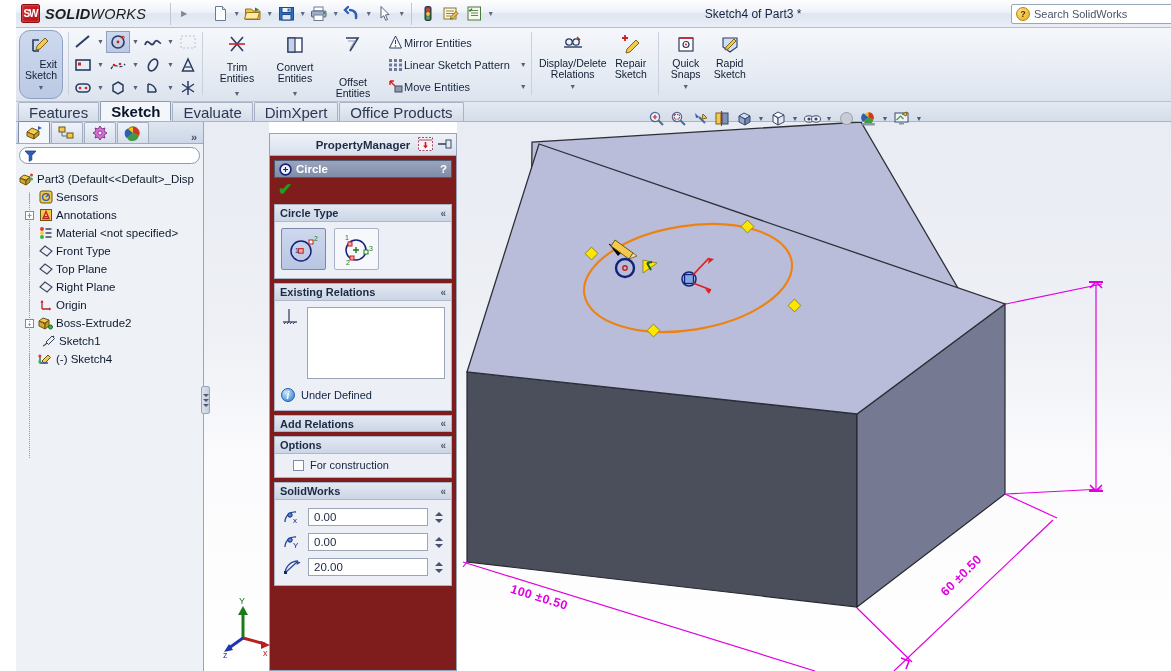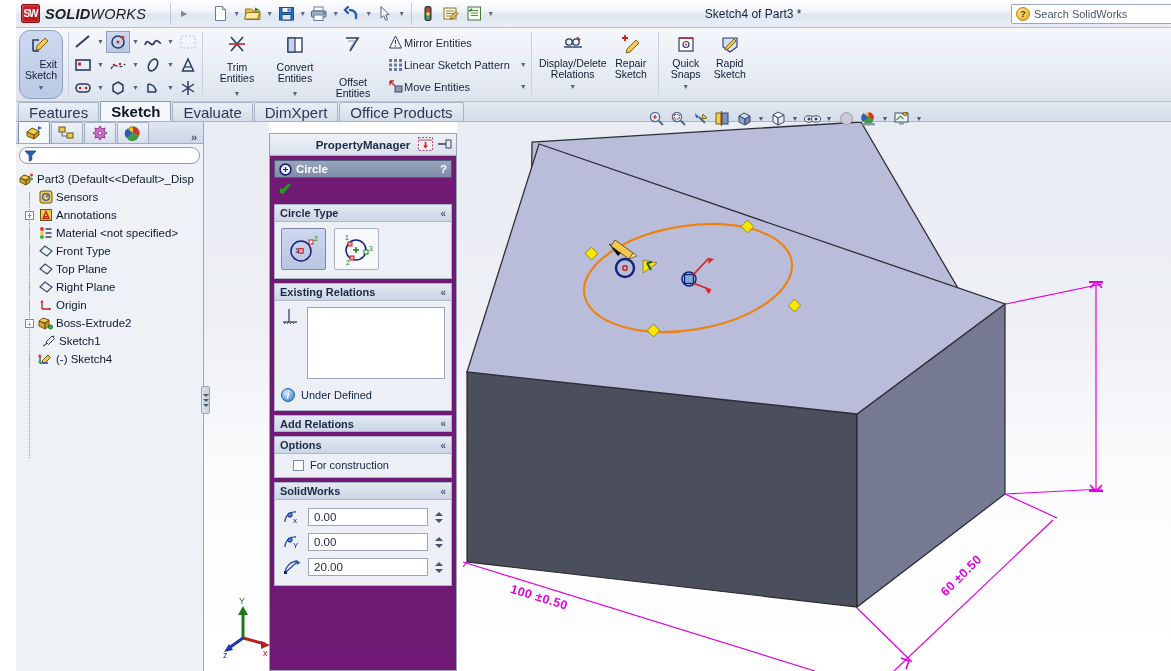--- a/index.html
+++ b/index.html
@@ -149,21 +149,21 @@
     position:absolute;left:185px;top:386px;width:9px;height:28px;
     background:linear-gradient(to right,#dbe2ec,#c6cfdd);
     border:1px solid #9aa5b8;border-radius:2px;
     display:flex;flex-direction:column;align-items:center;justify-content:center;gap:2px;
   }
   .splitterhandle i{ border-left:3px solid transparent;border-right:3px solid transparent;border-top:3px solid #4c5a72;}
 
   
   .pmpanel{
     position:absolute;left:253px;top:133px;width:188px;height:538px;
-    background:#701a75;border:1px solid #98a3b7;
+    background:#7f1d1d;border:1px solid #98a3b7;
   }
   .pmhead{
     height:22px;background:linear-gradient(to bottom,#eef2f8,#d9e0ec);
     border-bottom:1px solid #a4aec0;
     display:flex;align-items:center;justify-content:center;position:relative;
     font-weight:bold;font-size:11.5px;color:#1d2b45;
   }
   .pmhead .pins{ position:absolute;right:3px;top:2px;display:flex;gap:2px;}
   .pmtitle{
     margin:4px 4px 0;height:18px;

